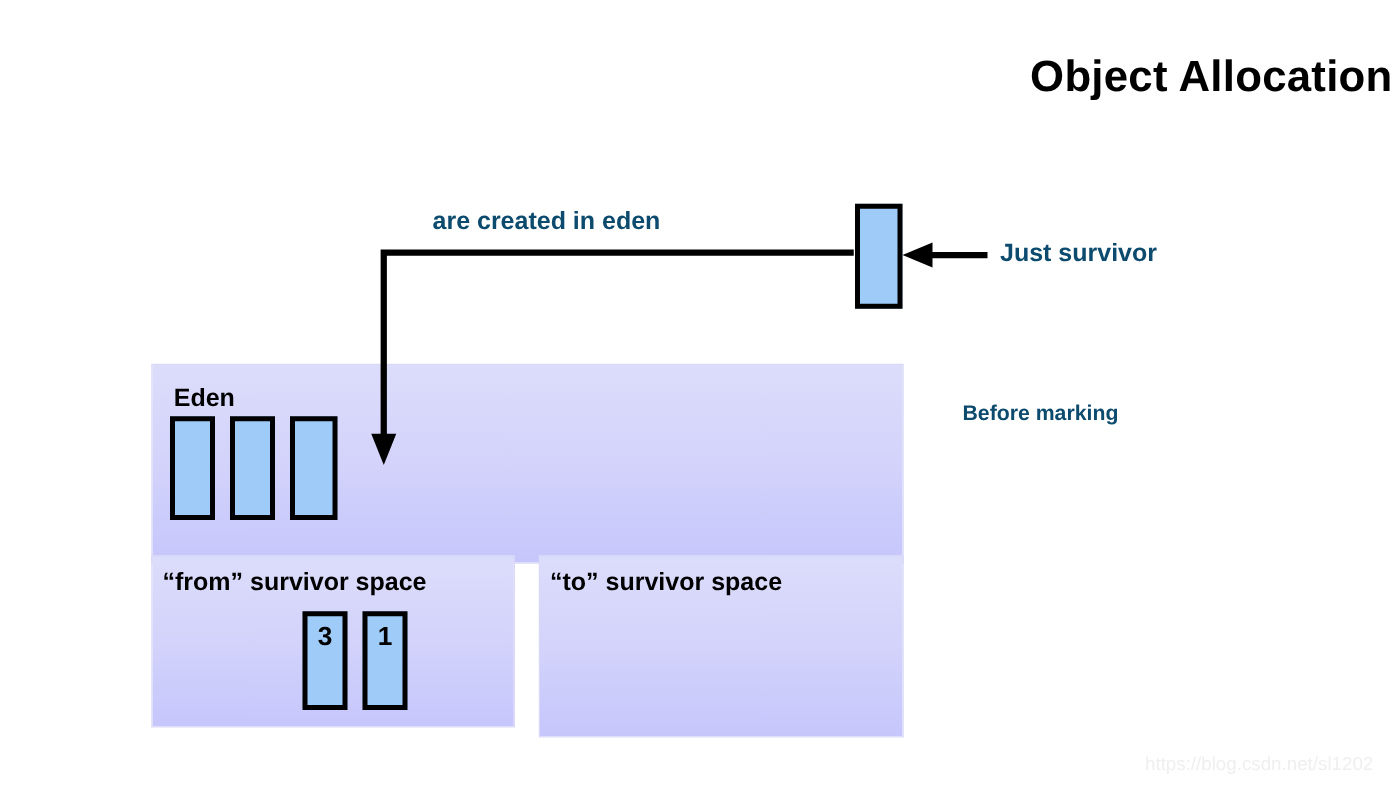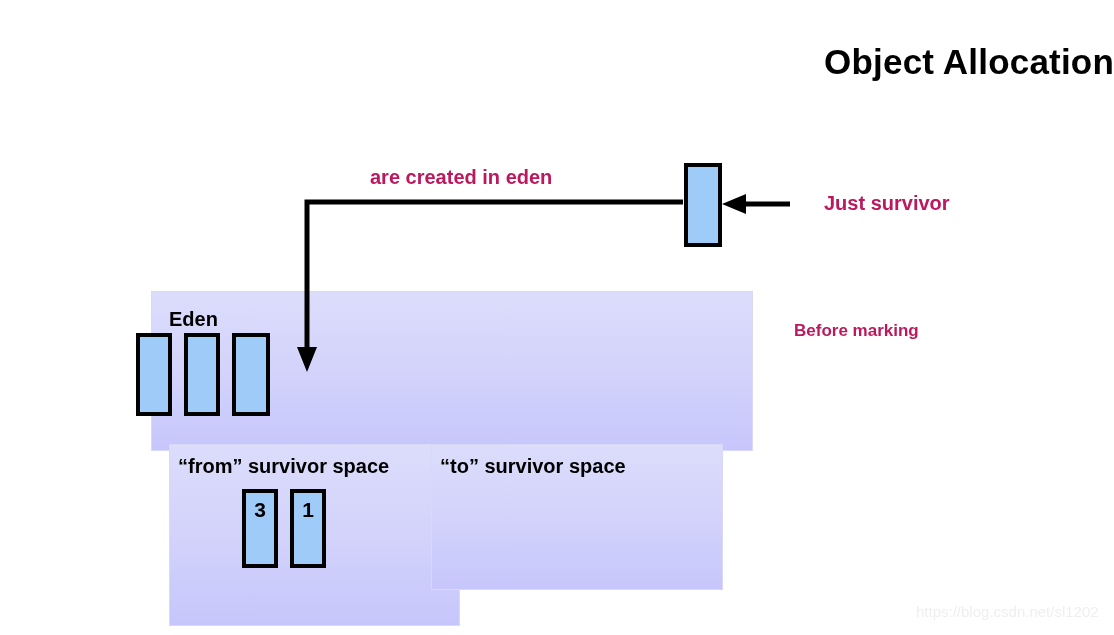--- a/index.html
+++ b/index.html
@@ -29,24 +29,23 @@
     text-align: right;
     font-size: 35px;
     font-weight: bold;
     color: #000000;
     letter-spacing: 0.2px;
   }
 
   
   .label {
     position: absolute;
-    color: #be185d;
+    color: #0c4a6e;
     font-weight: bold;
     white-space: nowrap;
-    margin-left: 24px;
   }
   .label-created {
     left: 346px;
     top: 166px;
     font-size: 20px;
   }
   .label-just-allocated {
     left: 800px;
     top: 192px;
     font-size: 20px;
@@ -62,28 +61,26 @@
     position: absolute;
     background: linear-gradient(to bottom, #dcdcfb 0%, #d4d4fb 45%, #c6c6fc 100%);
     border: 1px solid #d9d9f7;
     box-sizing: border-box;
   }
   .region-eden {
     left: 121px;
     top: 291px;
     width: 602px;
     height: 160px;
-    margin-left: 30px;
   }
   .region-from {
     left: 121px;
     top: 444px;
     width: 291px;
-    height: 182px;
-    margin-left: 48px;
+    height: 138px;
   }
   .region-to {
     left: 431px;
     top: 444px;
     width: 292px;
     height: 146px;
     text-align: right;
   }
   .region-title {
     position: absolute;

